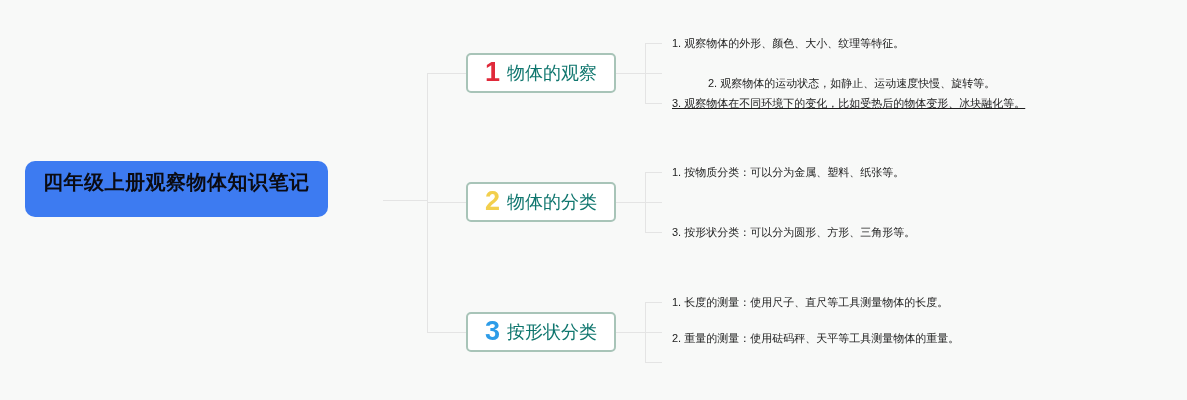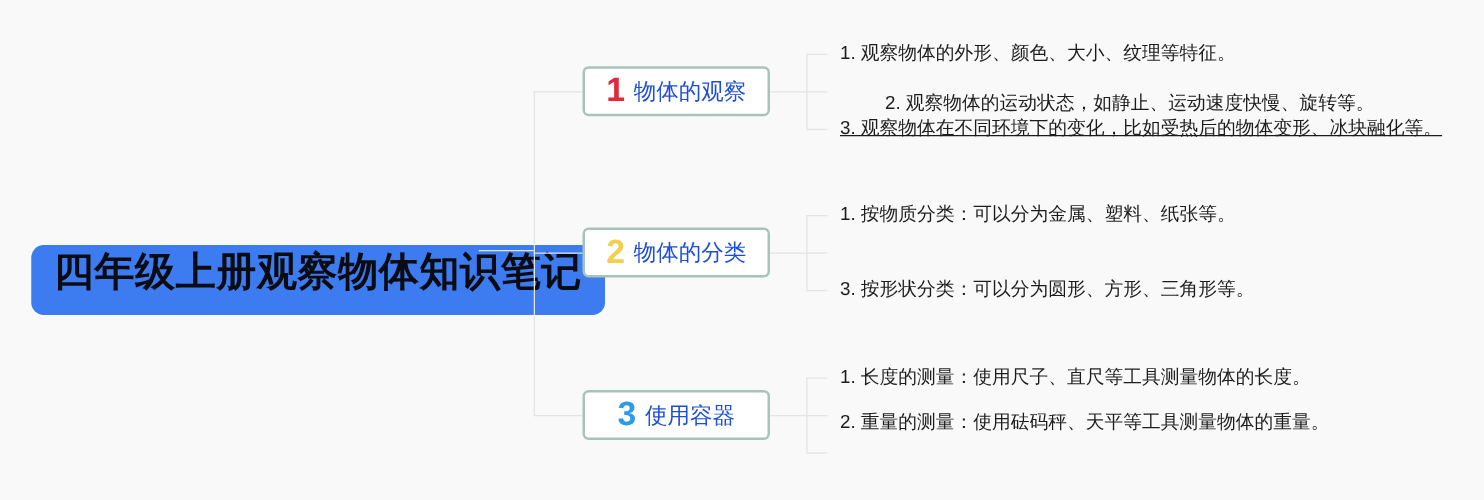--- a/index.html
+++ b/index.html
@@ -21,26 +21,26 @@
   }
   #canvas {
     position: absolute;
     left: 0; top: 0; width: 1187px; height: 400px;
   }
   .h-line { position: absolute; height: 1px; background: var(--connector); }
   .v-line { position: absolute; width: 1px; background: var(--connector); }
 
   .root-node {
     position: absolute;
-    left: 25px; top: 196px; height: 56px;
+    left: 25px; top: 161px; height: 56px;
     padding: 0 18px;
     background: var(--root-bg);
     border-radius: 10px;
     color: var(--root-text);
-    font-size: 32px;
+    font-size: 20px;
     font-weight: 700;
     line-height: 42px;
     letter-spacing: 0.5px;
     white-space: nowrap;
   }
 
   .branch-node {
     position: absolute;
     left: 466px; width: 150px; height: 40px;
     background: var(--branch-bg);
@@ -57,29 +57,29 @@
   .branch-node.b3 { top: 312px; }
   .branch-number {
     font-size: 27px;
     font-weight: 800;
     line-height: 1;
     transform: translateY(-1px);
   }
   .branch-label {
     font-size: 18px;
     font-weight: 400;
-    color: #1d4ed8;
+    color: #0f766e;
   }
 
   .leaf-item {
     position: absolute;
     left: 672px;
     height: 22px;
     line-height: 22px;
-    font-size: 15px;
+    font-size: 11px;
     color: var(--leaf-text);
     white-space: nowrap;
   }
 </style>
 </head>
 <body>
 
 <div id="canvas">
 
   <div class="root-node">四年级上册观察物体知识笔记</div>
@@ -114,21 +114,21 @@
   <div class="v-line" style="left:645px; top:172px; height:60px;"></div>
   <div class="h-line" style="left:645px; top:172px; width:17px;"></div>
   <div class="h-line" style="left:645px; top:202px; width:17px;"></div>
   <div class="h-line" style="left:645px; top:232px; width:17px;"></div>
 
   <div class="leaf-item" style="top:161px;">1. 按物质分类：可以分为金属、塑料、纸张等。</div>
   <div class="leaf-item" style="top:221px;">3. 按形状分类：可以分为圆形、方形、三角形等。</div>
 
   <div class="branch-node b3">
     <span class="branch-number" style="color: rgb(45, 156, 232);">3</span>
-    <span class="branch-label">使用容器</span>
+    <span class="branch-label">按形状分类</span>
   </div>
 
   <div class="h-line" style="left:616px; top:332px; width:29px;"></div>
   <div class="v-line" style="left:645px; top:302px; height:60px;"></div>
   <div class="h-line" style="left:645px; top:302px; width:17px;"></div>
   <div class="h-line" style="left:645px; top:332px; width:17px;"></div>
   <div class="h-line" style="left:645px; top:362px; width:17px;"></div>
 
   <div class="leaf-item" style="top:291px;">1. 长度的测量：使用尺子、直尺等工具测量物体的长度。</div>
   <div class="leaf-item" style="top:327px;">2. 重量的测量：使用砝码秤、天平等工具测量物体的重量。</div>

